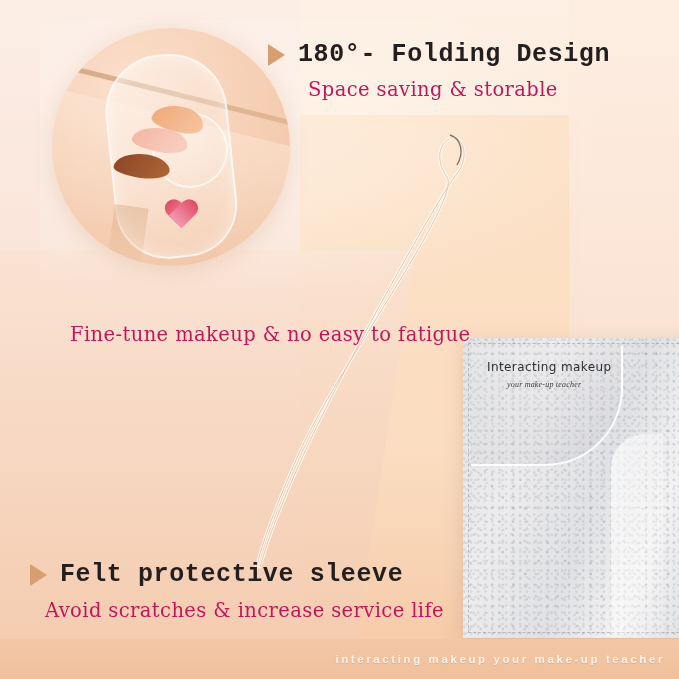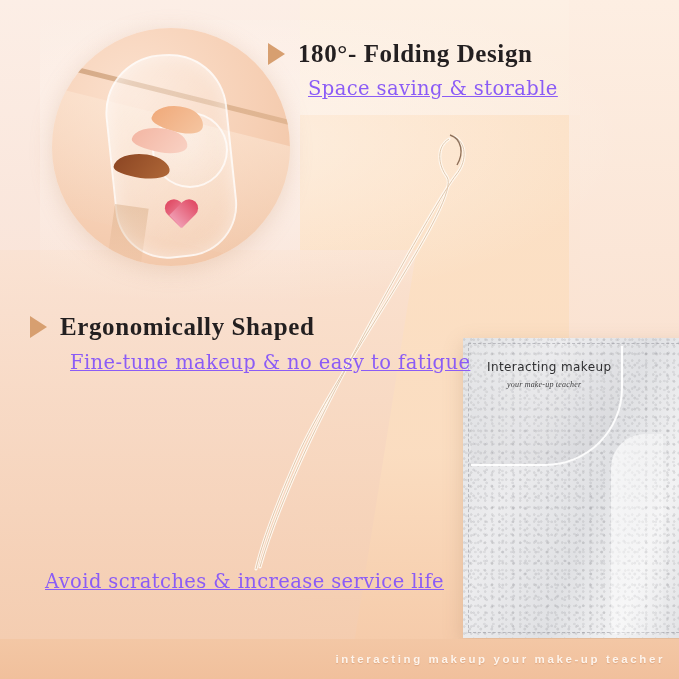--- a/index.html
+++ b/index.html
@@ -100,23 +100,23 @@
   .pouch-sub{position:absolute;left:44px;top:42px;font-size:8px;color:#3a3a3c;
     font-style:italic;letter-spacing:.2px;font-family:Liberation Serif, serif;}
 
   
   .feature{position:absolute;display:block;}
   .feat-head{display:flex;align-items:center;gap:13px;}
   .tri{width:0;height:0;flex:none;
     border-top:11px solid transparent;border-bottom:11px solid transparent;
     border-left:17px solid #d79f70;}
   .feat-title{font-size:25px;font-weight:bold;color:#231f20;letter-spacing:.6px;
-    font-family:Liberation Serif, serif;white-space:nowrap;}
-  .feat-sub{font-family:"DejaVu Serif",serif;font-size:19.5px;color:#8b5cf6;
-    letter-spacing:.4px;white-space:nowrap;text-decoration:underline;}
+    font-family:Liberation Mono, monospace;white-space:nowrap;}
+  .feat-sub{font-family:"DejaVu Serif",serif;font-size:19.5px;color:#be185d;
+    letter-spacing:.4px;white-space:nowrap;}
 
   #f1{left:268px;top:40px;}
   #f1 .feat-sub{margin-left:40px;margin-top:9px;}
   #f2{left:30px;top:313px;}
   #f2 .feat-sub{margin-left:40px;margin-top:10px;}
   #f3{left:30px;top:560px;}
   #f3 .feat-sub{margin-left:15px;margin-top:10px;}
 </style>
 </head>
 <body>
@@ -164,28 +164,28 @@
 
   <div class="feature" id="f1">
     <div class="feat-head">
       <span class="tri"></span>
       <span class="feat-title">180°- Folding Design</span>
     </div>
     <div class="feat-sub">Space saving &amp; storable</div>
   </div>
 
   <div class="feature" id="f2">
-    <div class="feat-head">
-      <span class="tri"></span>
-      <span class="feat-title">Ergonomically Shaped</span>
-    </div>
     <div class="feat-sub">Fine-tune makeup &amp; no easy to fatigue</div>
   </div>
 
   <div class="feature" id="f3">
+    <div class="feat-head">
+      <span class="tri"></span>
+      <span class="feat-title">Felt protective sleeve</span>
+    </div>
     <div class="feat-sub">Avoid scratches &amp; increase service life</div>
   </div>
 
   <div class="banner">
     <div class="banner-text">interacting makeup your make-up teacher</div>
   </div>
 
 </div>
 
 </body></html>

